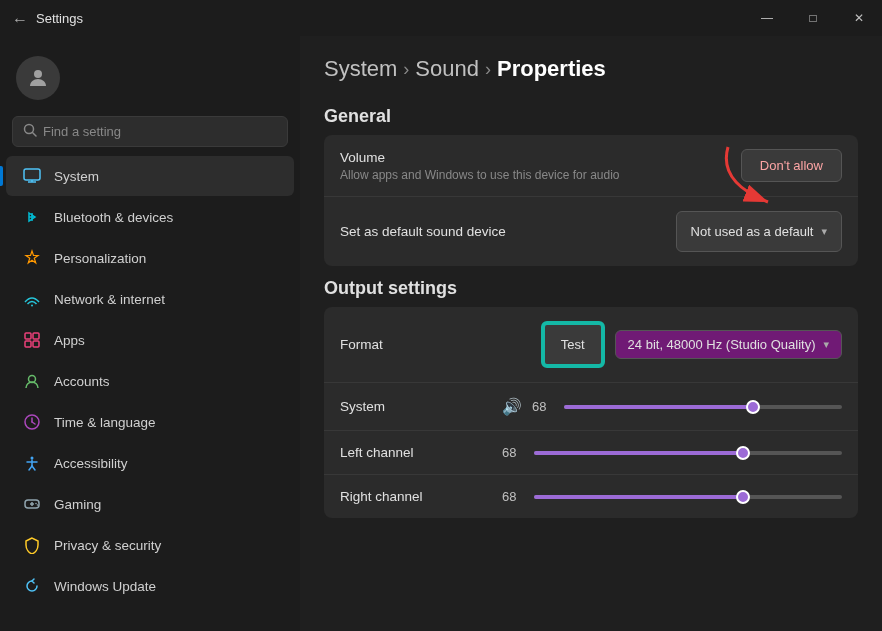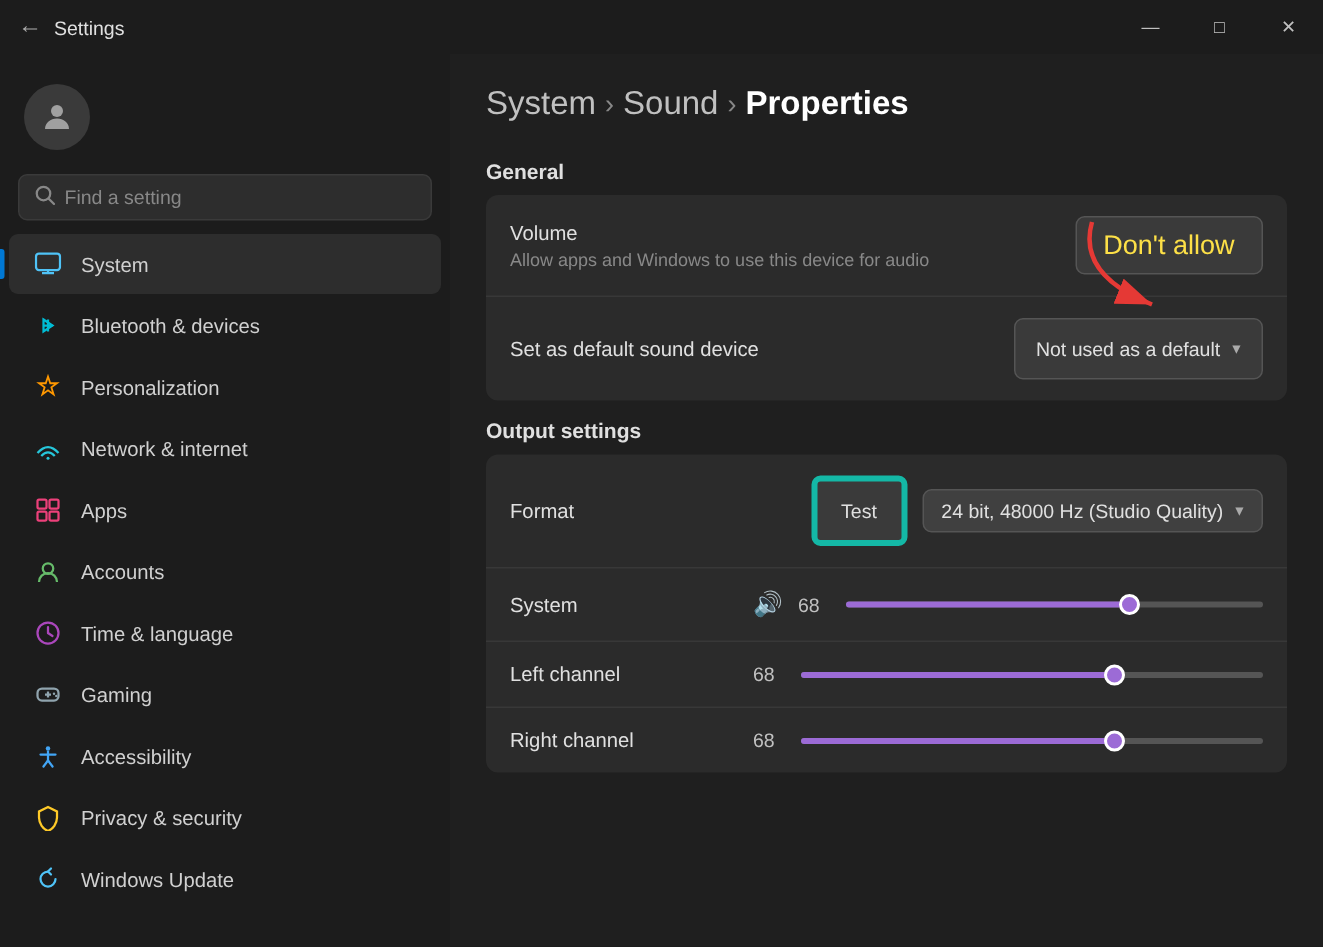--- a/index.html
+++ b/index.html
@@ -161,21 +161,21 @@
     }
     .breadcrumb-item.active {
       font-weight: 700;
       color: #ffffff;
       text-align: center;
     }
     .breadcrumb-sep { color: #888; font-size: 18px; }
 
     
     .section-label {
-      font-size: 14px;
+      font-size: 18px;
       font-weight: 600;
       color: #e0e0e0;
       margin-bottom: 8px;
     }
     .card {
       background: #2b2b2b;
       border-radius: 8px;
       margin-bottom: 4px;
       overflow: hidden;
     }
@@ -187,24 +187,24 @@
       border-bottom: 1px solid #383838;
     }
     .card-row:last-child { border-bottom: none; }
     .card-row-left { display: flex; flex-direction: column; gap: 3px; }
     .row-title { font-size: 13.5px; color: #e0e0e0; }
     .row-subtitle { font-size: 12px; color: #888; }
 
     .btn-dontallow {
       background: #3a3a3a;
       border: 1px solid #555;
-      color: #fde047;
+      color: #fca5a5;
       border-radius: 6px;
       padding: 8px 18px;
-      font-size: 18px;
+      font-size: 13px;
       cursor: pointer;
     }
 
     .dropdown-btn {
       background: #3a3a3a;
       border: 1px solid #555;
       color: #e0e0e0;
       border-radius: 6px;
       padding: 12px 14px;
       font-size: 13px;
@@ -227,21 +227,21 @@
       font-size: 13px;
       cursor: pointer;
     }
 
     .format-row {
       display: flex;
       align-items: center;
       gap: 10px;
     }
     .format-dropdown {
-      background: #404040;
+      background: #701a75;
       border: 1px solid #555;
       color: #e0e0e0;
       border-radius: 6px;
       padding: 6px 12px;
       font-size: 13px;
       cursor: pointer;
       display: flex;
       align-items: center;
       gap: 8px;
       text-align: center;
@@ -380,40 +380,40 @@
               <circle cx="9" cy="9" r="7" stroke="#ab47bc" stroke-width="1.5" fill="none"></circle>
               <line x1="9" y1="5" x2="9" y2="9" stroke="#ab47bc" stroke-width="1.5" stroke-linecap="round"></line>
               <line x1="9" y1="9" x2="12" y2="11" stroke="#ab47bc" stroke-width="1.5" stroke-linecap="round"></line>
             </svg>
           </span>
     <span class="nav-label">Time &amp; language</span>
   </div>
         <div class="nav-item">
     <span class="nav-icon">
             <svg width="18" height="18" viewBox="0 0 18 18" fill="none">
+              <circle cx="9" cy="4" r="1.5" fill="#42a5f5"></circle>
+              <line x1="9" y1="6" x2="9" y2="12" stroke="#42a5f5" stroke-width="1.5" stroke-linecap="round"></line>
+              <line x1="4" y1="8" x2="14" y2="8" stroke="#42a5f5" stroke-width="1.5" stroke-linecap="round"></line>
+              <line x1="9" y1="12" x2="6" y2="16" stroke="#42a5f5" stroke-width="1.5" stroke-linecap="round"></line>
+              <line x1="9" y1="12" x2="12" y2="16" stroke="#42a5f5" stroke-width="1.5" stroke-linecap="round"></line>
+            </svg>
+          </span>
+    <span class="nav-label">Accessibility</span>
+  </div>
+        <div class="nav-item">
+    <span class="nav-icon">
+            <svg width="18" height="18" viewBox="0 0 18 18" fill="none">
               <rect x="2" y="5" width="14" height="8" rx="3" stroke="#90a4ae" stroke-width="1.5" fill="none"></rect>
               <line x1="9" y1="7" x2="9" y2="11" stroke="#90a4ae" stroke-width="1.5"></line>
               <line x1="7" y1="9" x2="11" y2="9" stroke="#90a4ae" stroke-width="1.5"></line>
               <circle cx="13" cy="8.5" r="0.8" fill="#90a4ae"></circle>
               <circle cx="14.5" cy="10" r="0.8" fill="#90a4ae"></circle>
             </svg>
           </span>
     <span class="nav-label">Gaming</span>
-  </div>
-        <div class="nav-item">
-    <span class="nav-icon">
-            <svg width="18" height="18" viewBox="0 0 18 18" fill="none">
-              <circle cx="9" cy="4" r="1.5" fill="#42a5f5"></circle>
-              <line x1="9" y1="6" x2="9" y2="12" stroke="#42a5f5" stroke-width="1.5" stroke-linecap="round"></line>
-              <line x1="4" y1="8" x2="14" y2="8" stroke="#42a5f5" stroke-width="1.5" stroke-linecap="round"></line>
-              <line x1="9" y1="12" x2="6" y2="16" stroke="#42a5f5" stroke-width="1.5" stroke-linecap="round"></line>
-              <line x1="9" y1="12" x2="12" y2="16" stroke="#42a5f5" stroke-width="1.5" stroke-linecap="round"></line>
-            </svg>
-          </span>
-    <span class="nav-label">Accessibility</span>
   </div>
         <div class="nav-item">
     <span class="nav-icon">
             <svg width="18" height="18" viewBox="0 0 18 18" fill="none">
               <path d="M9 2L3 5v4c0 4 2.7 7.7 6 9 3.3-1.3 6-5 6-9V5z" stroke="#ffca28" stroke-width="1.5" fill="none"></path>
             </svg>
           </span>
     <span class="nav-label">Privacy &amp; security</span>
   </div>
         <div class="nav-item">

